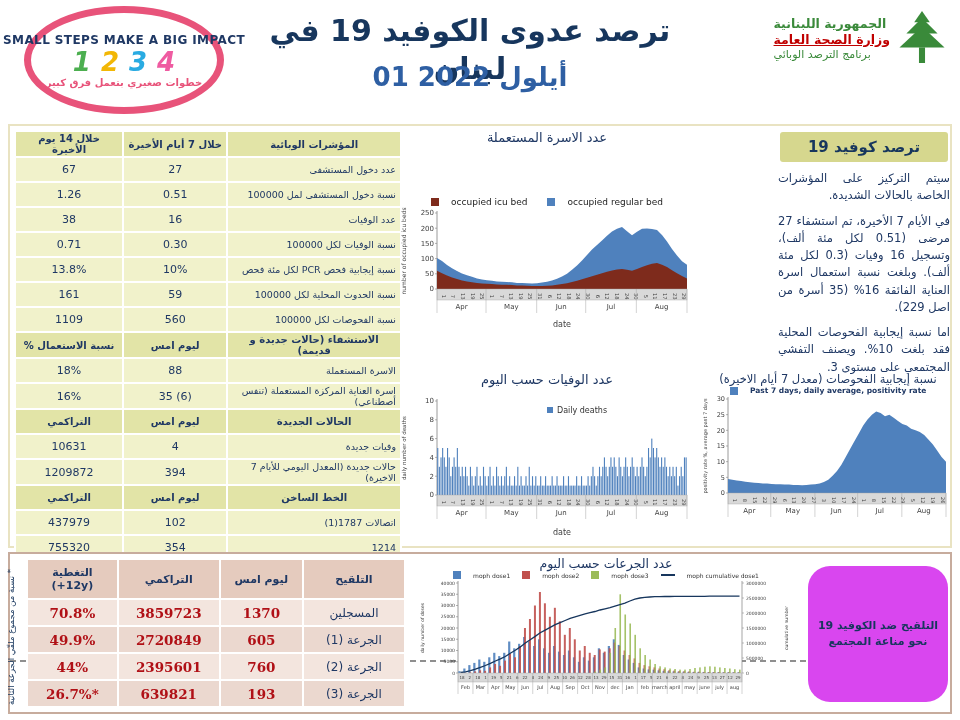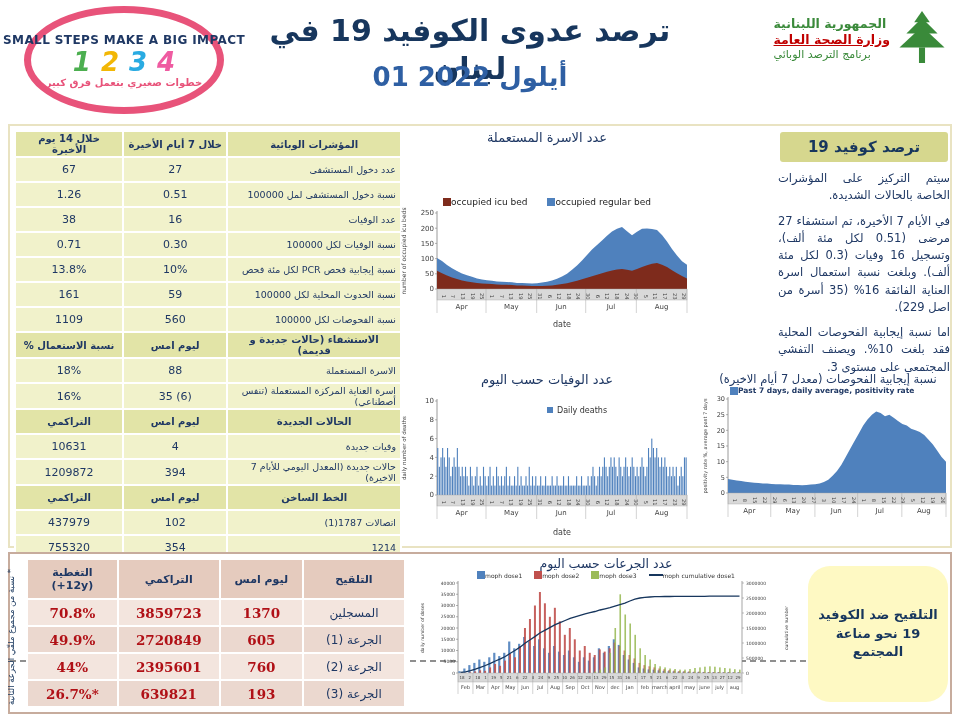--- a/index.html
+++ b/index.html
@@ -37,21 +37,21 @@
   
   #sidebar-title{left:780px;top:132px;width:168px;height:30px;background:#D6D78E;border-radius:3px;
     color:#17365D;font-weight:bold;font-size:15px;display:flex;align-items:center;justify-content:center;direction:rtl;}
   #sidebar-text{left:778px;top:170px;width:172px;color:#1F3864;font-size:11.5px;direction:rtl;
     text-align:justify;line-height:1.5;}
   #sidebar-text p{margin:0 0 8px 0;}
   
   .chart{background:transparent;}
   .chart-title{text-align:center;color:#1F3864;font-size:13px;direction:rtl;}
   .legend{display:flex;justify-content:center;align-items:center;gap:20px;font-size:9px;color:#222;}
-  .legend .it{display:flex;align-items:center;gap:0;white-space:nowrap;text-align:center;}
+  .legend .it{display:flex;align-items:center;gap:12px;white-space:nowrap;text-align:center;}
   .lg-sq{width:8px;height:8px;display:inline-block;}
   .lg-line{width:14px;height:2px;display:inline-block;}
   svg text{font-family:"DejaVu Sans",sans-serif;}
   #chart-beds{left:397px;top:130px;width:300px;height:215px;}
   #beds-gap{height:52px;}
   #chart-deaths{left:397px;top:372px;width:300px;height:174px;}
   #chart-pos{left:700px;top:372px;width:256px;height:174px;}
   #chart-pos .chart-title{font-size:11.5px;}
   #pos-legend{justify-content:flex-start;padding-left:30px;font-size:7.5px;font-weight:bold;color:#1F3864;}
   
@@ -65,22 +65,22 @@
   #vacc-table td{border:2.5px solid #FFF;color:#1F3864;font-size:12px;text-align:center;padding:1px 4px;}
   #vacc-table tr.h td{background:#E5CBBE;font-weight:bold;font-size:11px;margin-top:8px;}
   #vacc-table tr.r1 td{background:#F3E5DE;}
   #vacc-table tr.r2 td{background:#EBD8CF;}
   #vacc-table td.num{color:#B01016;font-weight:bold;font-size:13.5px;direction:ltr;
     font-family:"DejaVu Serif",serif;text-align:center;}
   #vacc-table td.lbl{text-align:center;}
   #chart-vacc{left:410px;top:556px;width:392px;height:156px;}
   #chart-vacc .chart-title{font-size:12.5px;}
   #vacc-legend{font-size:6px;gap:12px;color:#333;}
-  #impact-box{left:808px;top:566px;width:140px;height:136px;background:#fef9c3;border-radius:22px;
-    color:#17365D;font-weight:bold;font-size:13px;direction:rtl;text-align:center;
+  #impact-box{left:808px;top:566px;width:140px;height:136px;background:#d946ef;border-radius:22px;
+    color:#17365D;font-weight:bold;font-size:11px;direction:rtl;text-align:center;
     display:flex;flex-direction:column;justify-content:center;padding:4px 8px;box-sizing:border-box;line-height:1.45;}
 </style>
 </head>
 <body>
 
 <div id="page">
 
   <div class="abs" id="campaign-logo">
     <div id="campaign-top">SMALL STEPS MAKE A BIG IMPACT</div>
     <div id="campaign-numbers">

